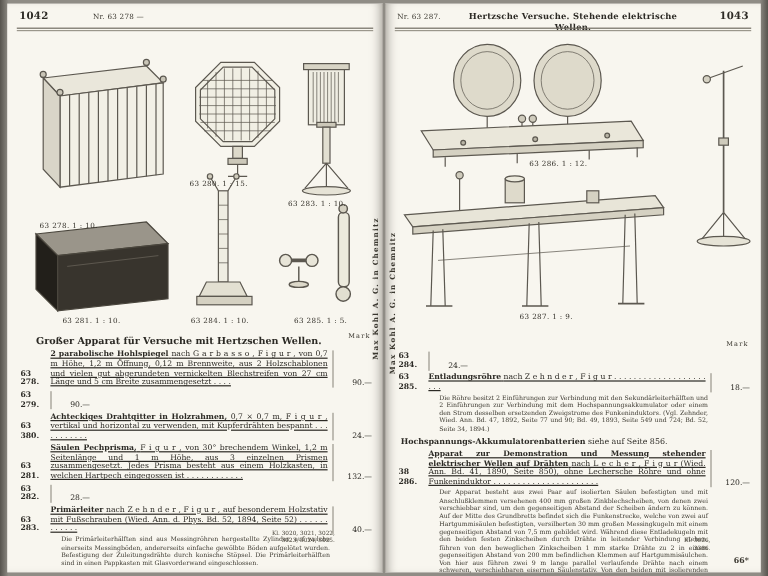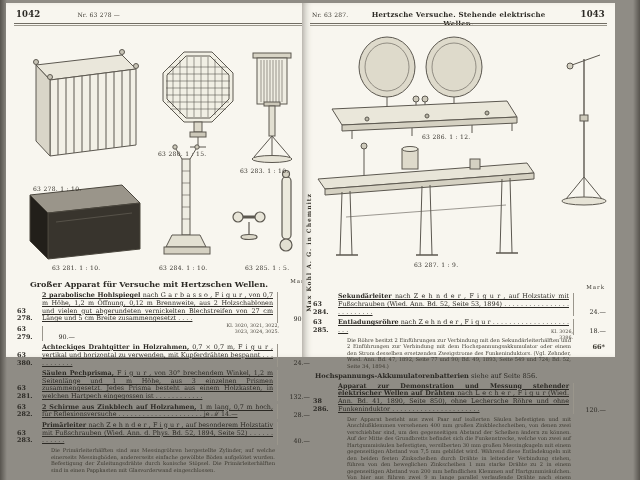--- a/index.html
+++ b/index.html
@@ -1,23 +1,23 @@
 <!DOCTYPE html>
 <html><head>
 <meta charset="utf-8">
 <style>
   html,body{margin:0;padding:0;}
   body{
     width:640px;height:480px;position:relative;overflow:hidden;
     background:linear-gradient(90deg,#57544e 0px,#8f8c85 7px,#8f8c85 633px,#57544e 640px);
     font-family:"DejaVu Serif","Liberation Serif",serif;color:#2c2a25;
   }
-  .page{position:absolute;top:3px;height:354px;background:#f8f6ef;}
+  .page{position:absolute;top:3px;height:474px;background:#f8f6ef;}
   .page-left{left:6px;width:313px;box-shadow:inset -7px 0 9px -6px rgba(60,55,45,.55);}
-  .page-right{left:302px;width:313px;box-shadow:inset 7px 0 9px -6px rgba(60,55,45,.55);}
+  .page-right{left:321px;width:313px;box-shadow:inset 7px 0 9px -6px rgba(60,55,45,.55);}
   .hdr{position:absolute;top:6px;left:10px;right:10px;display:flex;align-items:baseline;
        font-size:7px;letter-spacing:.2px;}
   .hdr .c{flex:1;text-align:center;font-weight:bold;font-size:7px;}
   .hdr .s{font-size:6px;font-weight:normal;color:#3a372f;width:52px;}
   .hdr .pn{font-size:8.5px;font-weight:bold;width:52px;}
   .hdr .r{text-align:right;}
   .rule{position:absolute;left:8px;right:8px;top:20px;border-top:1.5px solid #716d63;}
   .rule:after{content:"";display:block;margin-top:1px;border-top:.5px solid #9b978c;}
   .figs{position:absolute;left:0;top:24px;}
   .cap{position:absolute;font-size:6px;color:#34312a;white-space:nowrap;letter-spacing:.3px;}
@@ -140,21 +140,20 @@
     </div>
     <div class="item">
       <span class="num">63 281.</span>
       <span class="bod"><b>Säulen Pechprisma,</b> <span>F i g u r ,  von 30° brechendem Winkel, 1,2 m Seitenlänge und 1 m Höhe, aus 3 einzelnen Prismen zusammengesetzt.  Jedes Prisma besteht aus einem Holzkasten, in welchen Hartpech eingegossen ist  .  .  .  .  .  .  .  .  .  .  .  .</span></span>
       <span class="pricecol">
           <span>132.—</span>
         </span>
     </div>
     <div class="item">
       <span class="num">63 282.</span>
-      <span class="bod"><b>2 Schirme aus Zinkblech auf Holzrahmen,</b> <span>1 m lang, 0,7 m hoch, für Reflexionsversuche  .  .  .  .  .  .  .  .  .  .  .  .  .  .  .  .  .  .  .  .  .  je ℳ 14.—</span></span>
       <span class="pricecol">
           <span>28.—</span>
         </span>
     </div>
     <div class="item">
       <span class="num">63 283.</span>
       <span class="bod"><b>Primärleiter</b> <span>nach Z e h n d e r ,  F i g u r ,  auf besonderem Holzstativ mit Fußschrauben (Wied. Ann. d. Phys. Bd. 52, 1894, Seite 52)  .  .  .  .  .  .  .  .  .  .  .  .</span></span>
       <span class="pricecol">
           <span>40.—</span>
         </span>
@@ -218,21 +217,20 @@
     </svg>
     <span class="cap" style="left:120px;top:106px">63 286.   1 : 12.</span>
     <span class="cap" style="left:112px;top:234px">63 287.   1 : 9.</span>
   </div>
 
   <div class="txt" style="top:282px">
     <span class="marklbl">Mark</span>
 
     <div class="item" style="margin-top:8px">
       <span class="num">63 284.</span>
-      <span class="bod"><b>Sekundärleiter</b> <span>nach Z e h n d e r ,  F i g u r ,  auf Holzstativ mit Fußschrauben (Wied. Ann. Bd. 52, Seite 53, 1894)  .  .  .  .  .  .  .  .  .  .  .  .  .  .  .  .  .  .  .  .  .  .  .  .  .</span></span>
       <span class="pricecol">
           <span>24.—</span>
         </span>
     </div>
 
     <div class="item">
       <span class="num">63 285.</span>
       <span class="bod"><b>Entladungsröhre</b> <span>nach Z e h n d e r ,  F i g u r   .  .  .  .  .  .  .  .  .  .  .  .  .  .  .  .  .  .  .  .  .  .</span></span>
       <span class="pricecol">
           <span>18.—</span>

